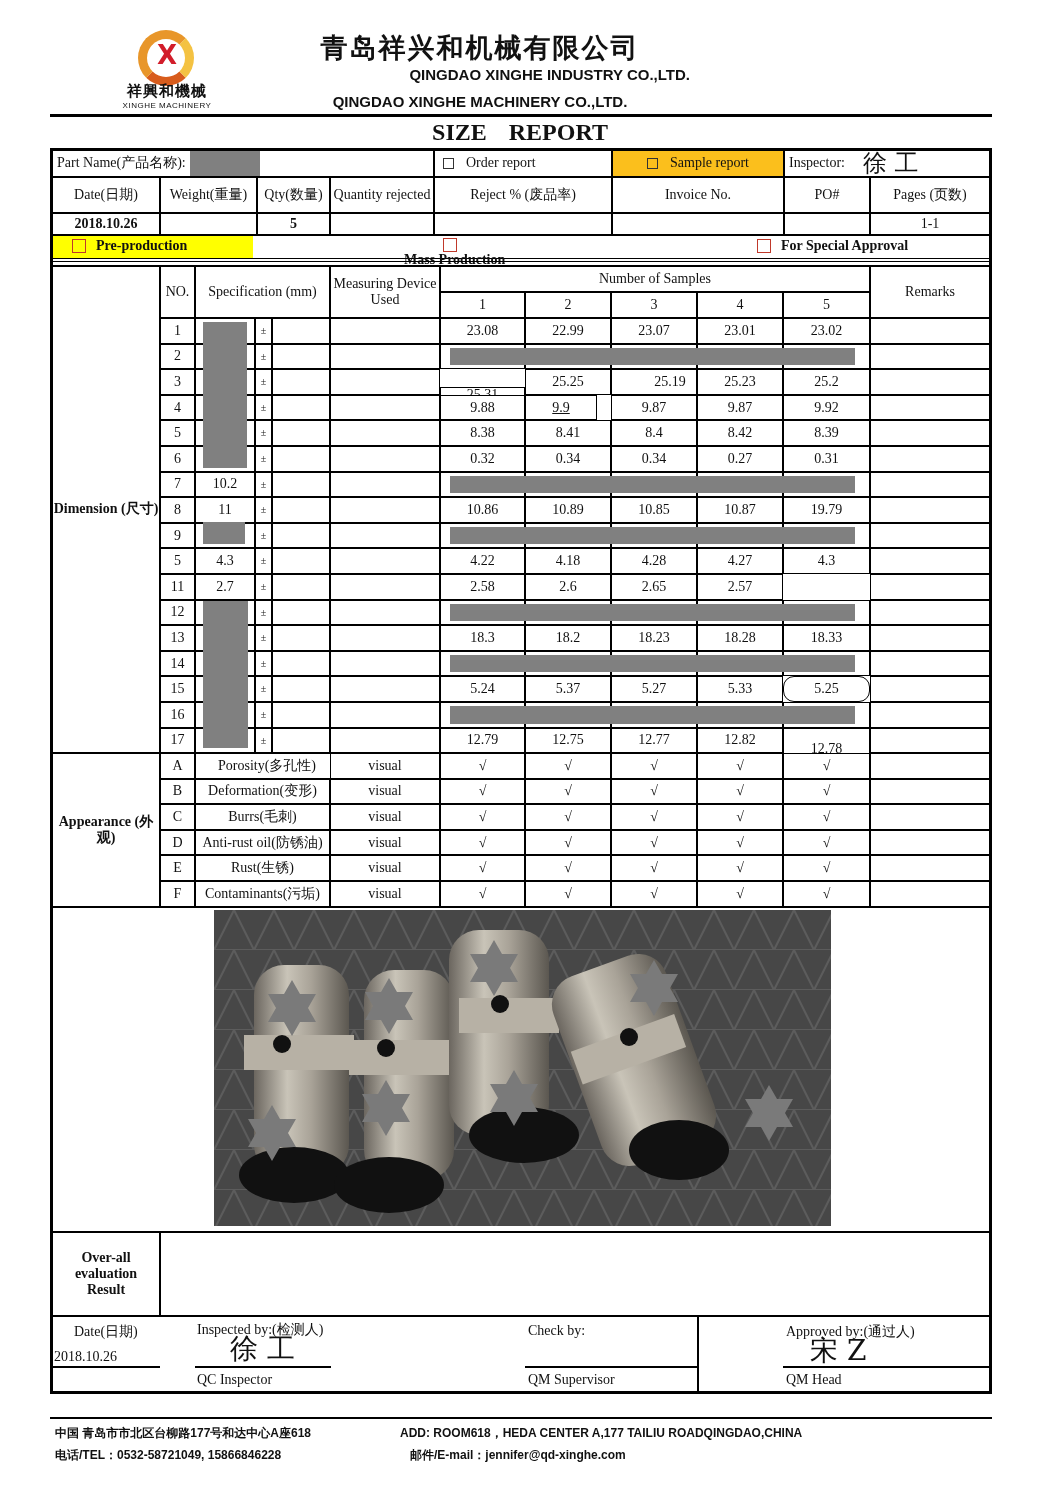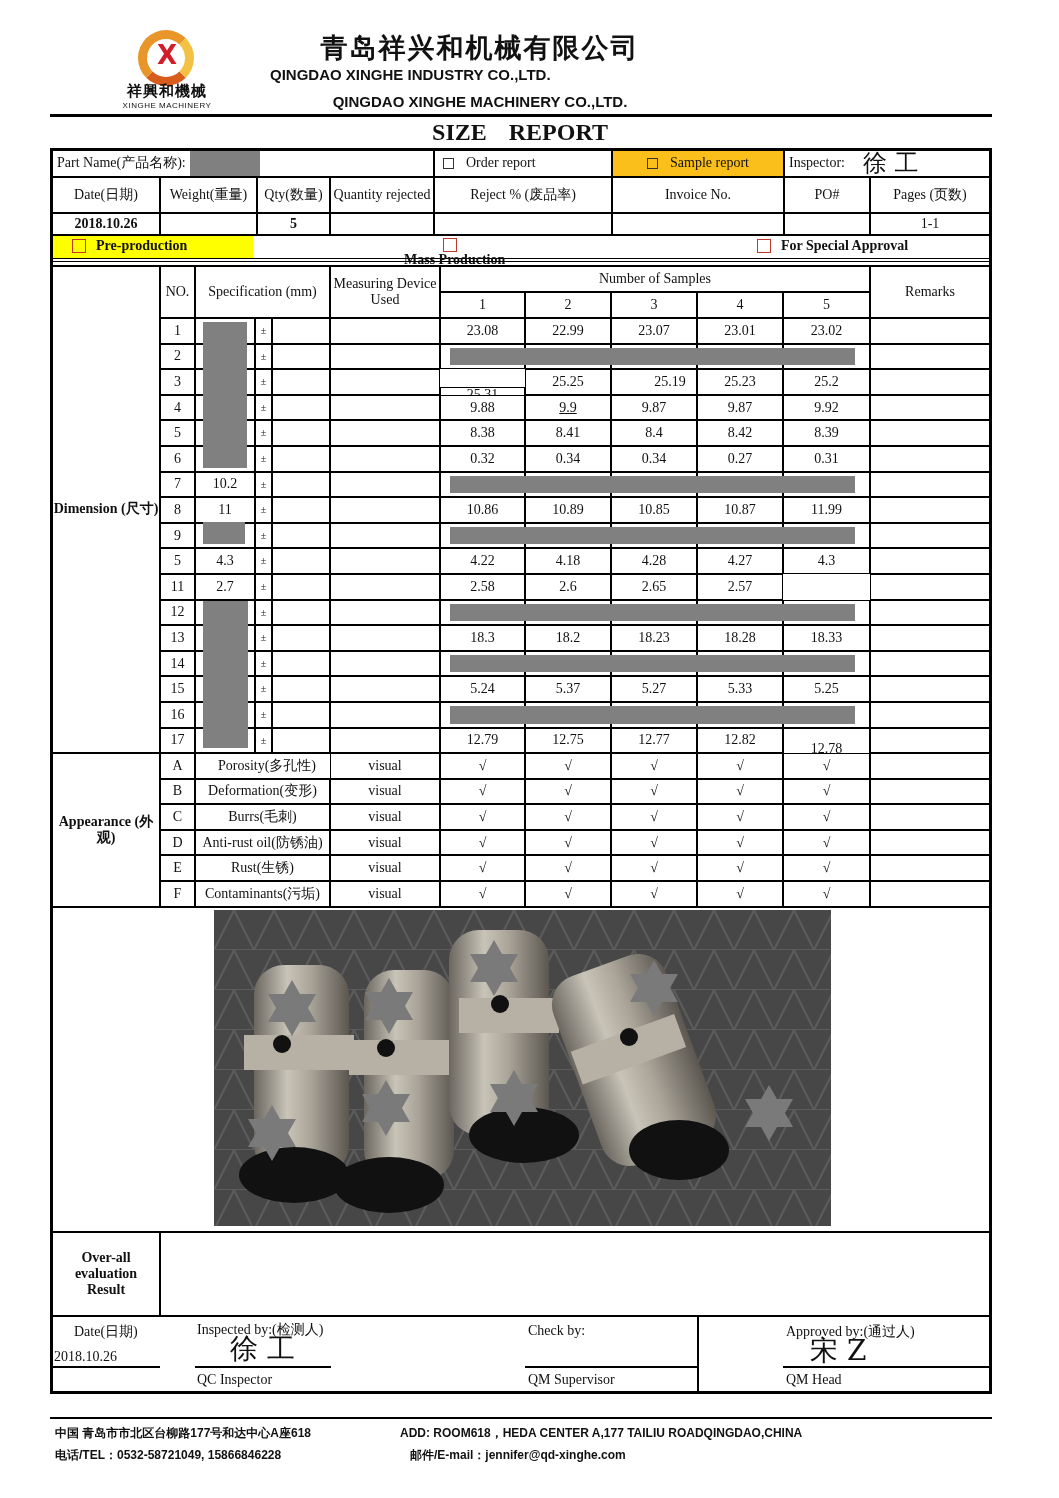--- a/index.html
+++ b/index.html
@@ -3,21 +3,21 @@
 <meta charset="utf-8">
 <style>
   * { box-sizing: border-box; margin: 0; padding: 0; }
   body { width: 1059px; height: 1498px; background: #fff; position: relative; font-family: "Liberation Serif", serif; color: #111; overflow: hidden; }
   .abs { position: absolute; }
   .logo-gear { left: 138px; top: 30px; width: 56px; height: 56px; border-radius: 50%; border: 9px solid #e8962a; border-right-color: #f4c242; border-bottom-color: #d85c1c; }
   .logo-x { left: 152px; top: 40px; width: 30px; height: 30px; color: #d21d2a; font-family: "DejaVu Sans", sans-serif; font-weight: bold; font-size: 26px; line-height: 30px; text-align: center; }
   .logo-cn { left: 112px; top: 82px; width: 110px; text-align: center; font-family: "DejaVu Serif", serif; font-size: 15px; font-weight: bold; letter-spacing: 1px; }
   .logo-en { left: 112px; top: 101px; width: 110px; text-align: center; font-family: "Liberation Sans", sans-serif; font-size: 8px; letter-spacing: 0.5px; }
   .co-cn { left: 270px; top: 30px; width: 420px; text-align: center; font-family: "DejaVu Serif", serif; font-weight: bold; font-size: 27px; letter-spacing: 2px; }
-  .co-en1 { left: 270px; top: 66px; width: 420px; text-align: left; font-family: "Liberation Sans", sans-serif; font-weight: bold; font-size: 15px; }
+  .co-en1 { left: 270px; top: 66px; width: 420px; text-align: right; font-family: "Liberation Sans", sans-serif; font-weight: bold; font-size: 15px; }
   .co-en2 { left: 270px; top: 93px; width: 420px; text-align: center; font-family: "Liberation Sans", sans-serif; font-weight: bold; font-size: 15px; }
   .hr { background: #000; }
   .title { left: 300px; top: 119px; width: 440px; text-align: center; font-weight: bold; font-size: 24px; word-spacing: 16px; }
   .frame { left: 50px; top: 148px; width: 942px; height: 1246px; border: 3px solid #000; }
   .cell { position: absolute; border: 1.5px solid #000; display: flex; align-items: center; justify-content: center; text-align: center; font-size: 14px; line-height: 1.15; background: #fff; }
   .bold { font-weight: bold; }
   .small { font-size: 10px; }
   .redact { position: absolute; background: #808080; }
   .cb { display: inline-block; width: 14px; height: 14px; border: 1.5px solid #c0392b; margin-right: 10px; }
   .cb-black { display: inline-block; width: 11px; height: 11px; border: 1px solid #333; margin-right: 12px; }
@@ -132,21 +132,21 @@
     <div class="cell" style="left: 611px; top: 369.2px; width: 86px; height: 25.6px; padding-left: 32px;">25.19</div>
     <div class="cell" style="left: 697px; top: 369.2px; width: 86px; height: 25.6px;">25.23</div>
     <div class="cell" style="left: 783px; top: 369.2px; width: 87px; height: 25.6px;">25.2</div>
     <div class="cell" style="left: 870px; top: 369.2px; width: 120px; height: 25.6px;"></div>
     <div class="cell" style="left: 160px; top: 394.8px; width: 35px; height: 25.6px;">4</div>
     <div class="cell" style="left: 195px; top: 394.8px; width: 60px; height: 25.6px;"></div>
     <div class="cell small" style="left: 255px; top: 394.8px; width: 17px; height: 25.6px;">±</div>
     <div class="cell" style="left: 272px; top: 394.8px; width: 58px; height: 25.6px;"></div>
     <div class="cell" style="left: 330px; top: 394.8px; width: 110px; height: 25.6px;"></div>
     <div class="cell" style="left: 440px; top: 394.8px; width: 85px; height: 25.6px;">9.88</div>
-    <div class="cell" style="left: 525px; top: 394.8px; width: 86px; height: 25.6px; text-decoration: underline;">9.9</div>
+    <div class="cell" style="left: 525px; top: 394.8px; width: 72px; height: 25.6px; text-decoration: underline;">9.9</div>
     <div class="cell" style="left: 611px; top: 394.8px; width: 86px; height: 25.6px;">9.87</div>
     <div class="cell" style="left: 697px; top: 394.8px; width: 86px; height: 25.6px;">9.87</div>
     <div class="cell" style="left: 783px; top: 394.8px; width: 87px; height: 25.6px;">9.92</div>
     <div class="cell" style="left: 870px; top: 394.8px; width: 120px; height: 25.6px;"></div>
     <div class="cell" style="left: 160px; top: 420.4px; width: 35px; height: 25.6px;">5</div>
     <div class="cell" style="left: 195px; top: 420.4px; width: 60px; height: 25.6px;"></div>
     <div class="cell small" style="left: 255px; top: 420.4px; width: 17px; height: 25.6px;">±</div>
     <div class="cell" style="left: 272px; top: 420.4px; width: 58px; height: 25.6px;"></div>
     <div class="cell" style="left: 330px; top: 420.4px; width: 110px; height: 25.6px;"></div>
     <div class="cell" style="left: 440px; top: 420.4px; width: 85px; height: 25.6px;">8.38</div>
@@ -180,21 +180,21 @@
     <div class="redact" style="left: 450px; top: 475.6px; width: 405px; height: 17.6px;"></div>
     <div class="cell" style="left: 160px; top: 497.2px; width: 35px; height: 25.6px;">8</div>
     <div class="cell" style="left: 195px; top: 497.2px; width: 60px; height: 25.6px;">11</div>
     <div class="cell small" style="left: 255px; top: 497.2px; width: 17px; height: 25.6px;">±</div>
     <div class="cell" style="left: 272px; top: 497.2px; width: 58px; height: 25.6px;"></div>
     <div class="cell" style="left: 330px; top: 497.2px; width: 110px; height: 25.6px;"></div>
     <div class="cell" style="left: 440px; top: 497.2px; width: 85px; height: 25.6px;">10.86</div>
     <div class="cell" style="left: 525px; top: 497.2px; width: 86px; height: 25.6px;">10.89</div>
     <div class="cell" style="left: 611px; top: 497.2px; width: 86px; height: 25.6px;">10.85</div>
     <div class="cell" style="left: 697px; top: 497.2px; width: 86px; height: 25.6px;">10.87</div>
-    <div class="cell" style="left: 783px; top: 497.2px; width: 87px; height: 25.6px;">11.99</div>
+    <div class="cell" style="left: 783px; top: 497.2px; width: 87px; height: 25.6px;">19.79</div>
     <div class="cell" style="left: 870px; top: 497.2px; width: 120px; height: 25.6px;"></div>
     <div class="cell" style="left: 160px; top: 522.8px; width: 35px; height: 25.6px;">9</div>
     <div class="cell" style="left: 195px; top: 522.8px; width: 60px; height: 25.6px;"></div>
     <div class="cell small" style="left: 255px; top: 522.8px; width: 17px; height: 25.6px;">±</div>
     <div class="cell" style="left: 272px; top: 522.8px; width: 58px; height: 25.6px;"></div>
     <div class="cell" style="left: 330px; top: 522.8px; width: 110px; height: 25.6px;"></div>
     <div class="cell" style="left: 440px; top: 522.8px; width: 85px; height: 25.6px;"></div>
     <div class="cell" style="left: 525px; top: 522.8px; width: 86px; height: 25.6px;"></div>
     <div class="cell" style="left: 611px; top: 522.8px; width: 86px; height: 25.6px;"></div>
     <div class="cell" style="left: 697px; top: 522.8px; width: 86px; height: 25.6px;"></div>
@@ -260,21 +260,21 @@
     <div class="redact" style="left: 450px; top: 654.8px; width: 405px; height: 17.6px;"></div>
     <div class="cell" style="left: 160px; top: 676.4px; width: 35px; height: 25.6px;">15</div>
     <div class="cell" style="left: 195px; top: 676.4px; width: 60px; height: 25.6px;"></div>
     <div class="cell small" style="left: 255px; top: 676.4px; width: 17px; height: 25.6px;">±</div>
     <div class="cell" style="left: 272px; top: 676.4px; width: 58px; height: 25.6px;"></div>
     <div class="cell" style="left: 330px; top: 676.4px; width: 110px; height: 25.6px;"></div>
     <div class="cell" style="left: 440px; top: 676.4px; width: 85px; height: 25.6px;">5.24</div>
     <div class="cell" style="left: 525px; top: 676.4px; width: 86px; height: 25.6px;">5.37</div>
     <div class="cell" style="left: 611px; top: 676.4px; width: 86px; height: 25.6px;">5.27</div>
     <div class="cell" style="left: 697px; top: 676.4px; width: 86px; height: 25.6px;">5.33</div>
-    <div class="cell" style="left: 783px; top: 676.4px; width: 87px; height: 25.6px;">5.25</div>
+    <div class="cell" style="left: 783px; top: 676.4px; width: 87px; height: 25.6px; border-radius: 11px;">5.25</div>
     <div class="cell" style="left: 870px; top: 676.4px; width: 120px; height: 25.6px;"></div>
     <div class="cell" style="left: 160px; top: 702px; width: 35px; height: 25.6px;">16</div>
     <div class="cell" style="left: 195px; top: 702px; width: 60px; height: 25.6px;"></div>
     <div class="cell small" style="left: 255px; top: 702px; width: 17px; height: 25.6px;">±</div>
     <div class="cell" style="left: 272px; top: 702px; width: 58px; height: 25.6px;"></div>
     <div class="cell" style="left: 330px; top: 702px; width: 110px; height: 25.6px;"></div>
     <div class="cell" style="left: 440px; top: 702px; width: 85px; height: 25.6px;"></div>
     <div class="cell" style="left: 525px; top: 702px; width: 86px; height: 25.6px;"></div>
     <div class="cell" style="left: 611px; top: 702px; width: 86px; height: 25.6px;"></div>
     <div class="cell" style="left: 697px; top: 702px; width: 86px; height: 25.6px;"></div>

